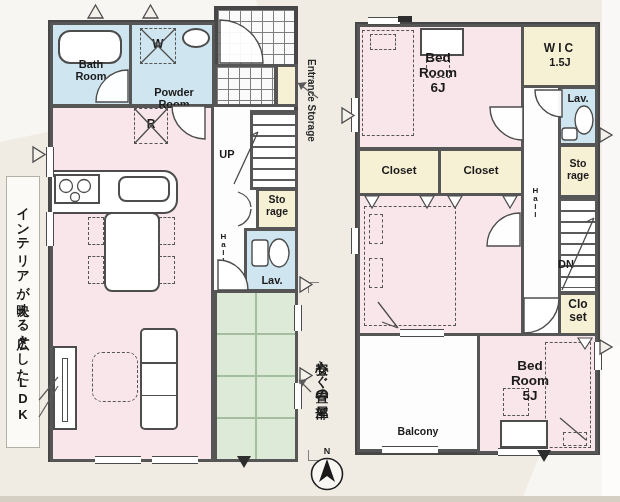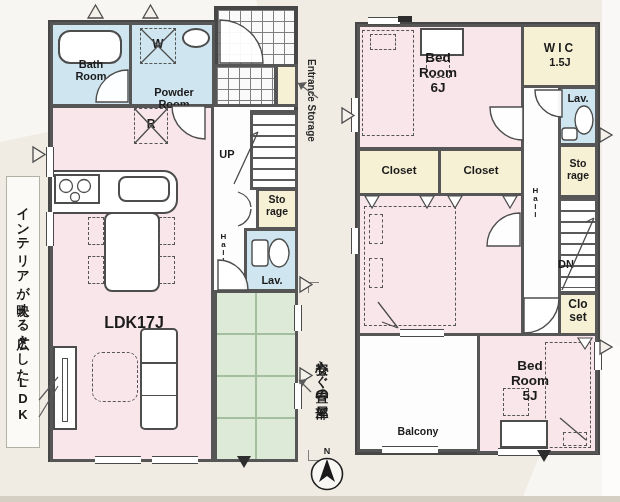--- a/index.html
+++ b/index.html
@@ -87,21 +87,20 @@
 Room</div>
   <div class="lbl" style="left:134px;top:64px;width:80px;font-size:11px;margin-top:22px;">Powder
 Room</div>
   <div class="lbl" style="left:140px;top:38px;width:36px;font-size:12px;">W</div>
   <div class="lbl" style="left:134px;top:118px;width:34px;font-size:12px;">R</div>
   <div class="lbl" style="left:214px;top:148px;width:26px;font-size:11px;font-weight:700;">UP</div>
   <div class="lbl" style="left:258px;top:194px;width:38px;font-size:10.5px;">Sto
 rage</div>
   <div class="lbl vtext upright" style="left:218px;top:232px;font-size:8px;letter-spacing:-1px;">Hall</div>
   <div class="lbl" style="left:250px;top:274px;width:44px;font-size:11px;">Lav.</div>
-  <div class="lbl" style="left:88px;top:314px;width:92px;font-size:16px;font-weight:700;">LDK17J</div>
 
   <div class="outerwall" style="left:355px;top:22px;width:245px;height:433px;"></div>
   <div class="room" style="left:357px;top:24px;width:167px;height:126px;background:#f9e6eb;"></div>
   <div class="room" style="left:521px;top:24px;width:77px;height:64px;background:#f6f0d4;"></div>
   <div class="abs" style="left:524px;top:88px;width:34px;height:248px;background:#fdfdfd;"></div>
   <div class="room" style="left:558px;top:86px;width:40px;height:60px;background:#cfe6f1;"></div>
   <div class="room" style="left:558px;top:144px;width:40px;height:54px;background:#f6f0d4;"></div>
   <div class="room stairs" style="left:558px;top:196px;width:40px;height:98px;"></div>
   <div class="room" style="left:558px;top:292px;width:40px;height:44px;background:#f6f0d4;"></div>
   <div class="room" style="left:357px;top:148px;width:84px;height:48px;background:#f6f0d4;"></div>

